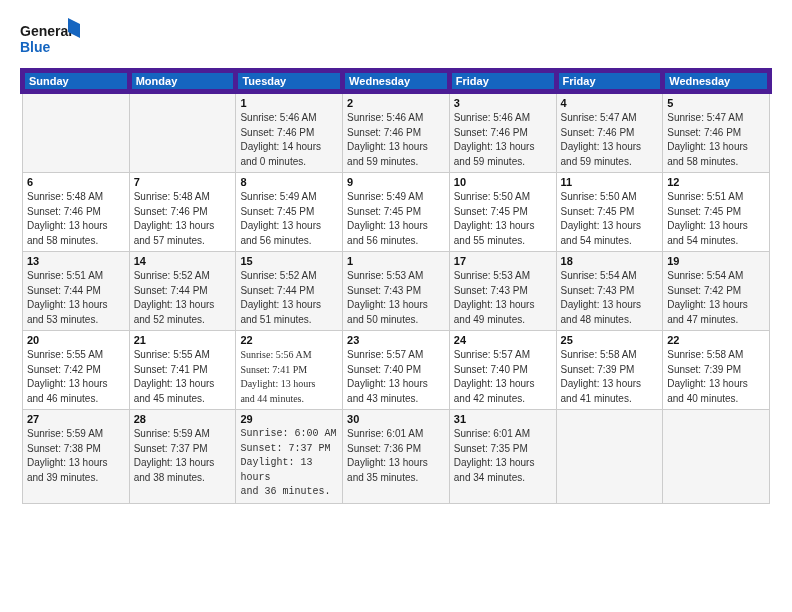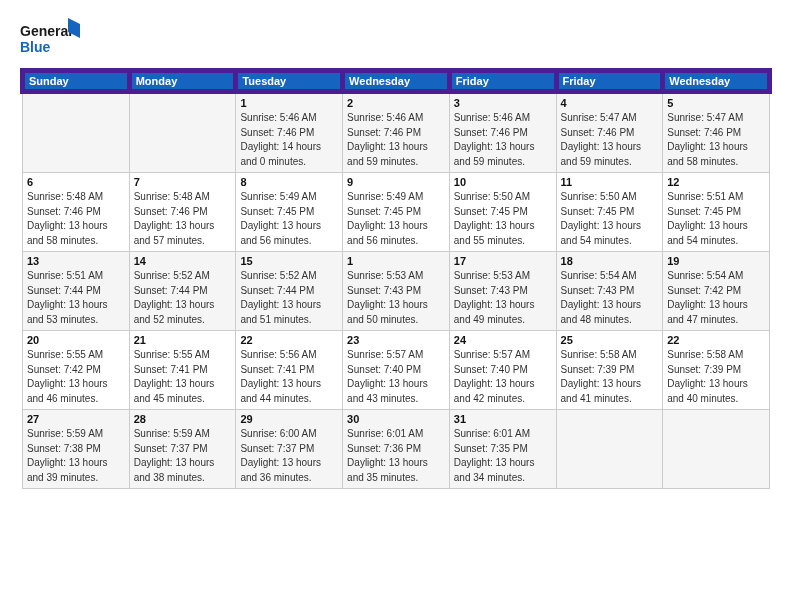--- a/index.html
+++ b/index.html
@@ -267,21 +267,21 @@
           </td>
           <td>
             <span class="day-num">21</span>
             <div class="cell-text" style="white-space: pre-line;">Sunrise: 5:55 AM
 Sunset: 7:41 PM
 Daylight: 13 hours
 and 45 minutes.</div>
           </td>
           <td>
             <span class="day-num">22</span>
-            <div class="cell-text" style="white-space: pre-line;">Sunrise: 5:56 AM
+            <div class="cell-text" style="white-space: pre-line; font-family: Liberation Serif, serif;">Sunrise: 5:56 AM
 Sunset: 7:41 PM
 Daylight: 13 hours
 and 44 minutes.</div>
           </td>
           <td>
             <span class="day-num">23</span>
             <div class="cell-text" style="white-space: pre-line;">Sunrise: 5:57 AM
 Sunset: 7:40 PM
 Daylight: 13 hours
 and 43 minutes.</div>
@@ -318,21 +318,21 @@
           </td>
           <td>
             <span class="day-num">28</span>
             <div class="cell-text" style="white-space: pre-line;">Sunrise: 5:59 AM
 Sunset: 7:37 PM
 Daylight: 13 hours
 and 38 minutes.</div>
           </td>
           <td>
             <span class="day-num">29</span>
-            <div class="cell-text" style="white-space: pre-line;">Sunrise: 6:00 AM
+            <div class="cell-text" style="white-space: pre-line; font-family: Liberation Mono, monospace;">Sunrise: 6:00 AM
 Sunset: 7:37 PM
 Daylight: 13 hours
 and 36 minutes.</div>
           </td>
           <td>
             <span class="day-num">30</span>
             <div class="cell-text" style="white-space: pre-line;">Sunrise: 6:01 AM
 Sunset: 7:36 PM
 Daylight: 13 hours
 and 35 minutes.</div>

